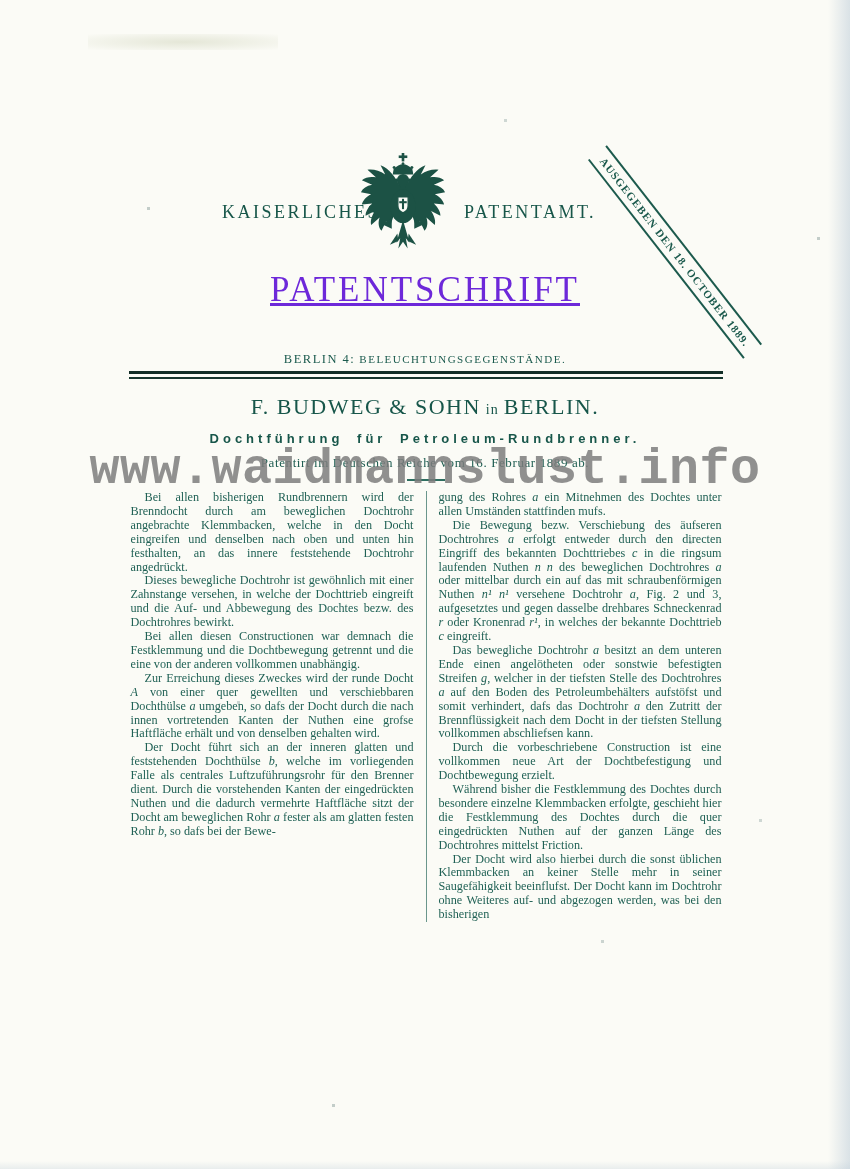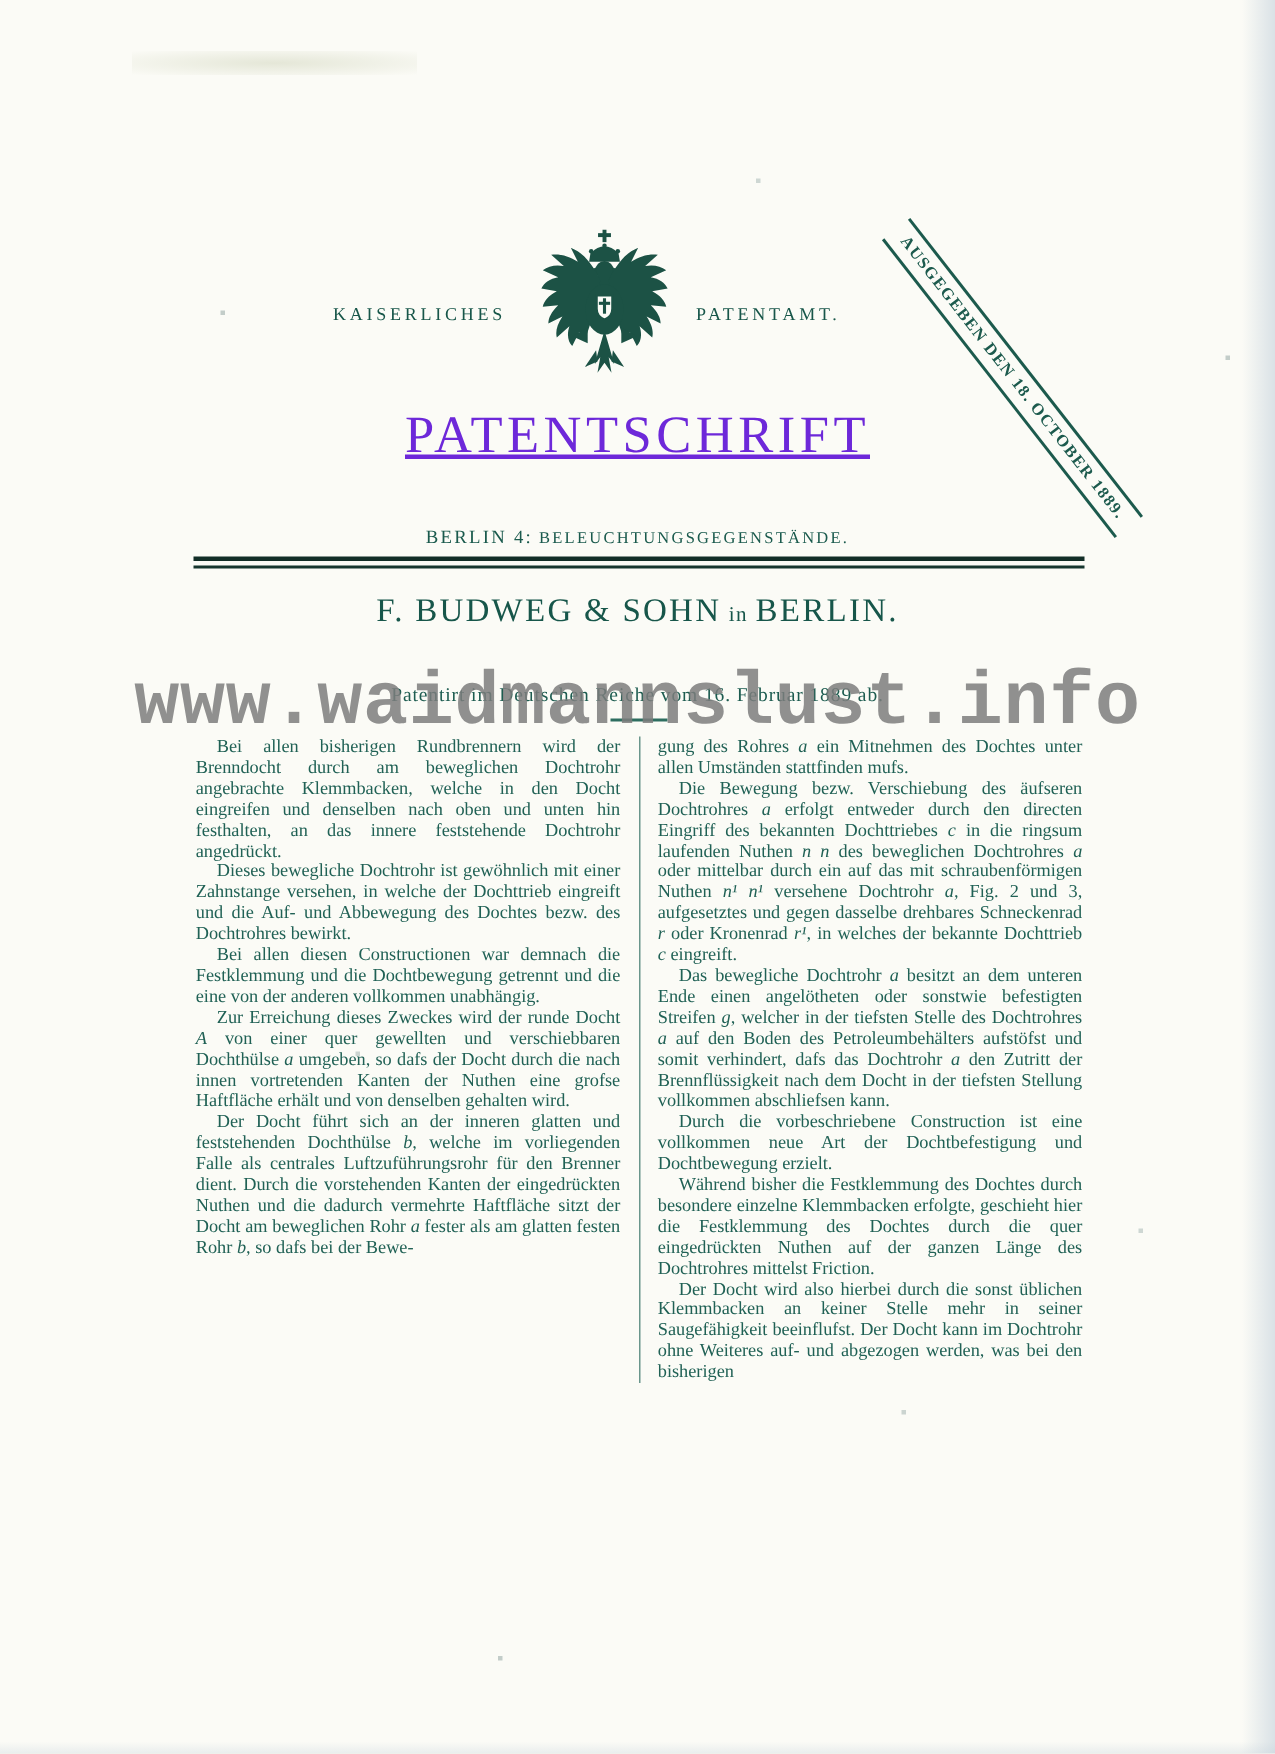--- a/index.html
+++ b/index.html
@@ -19,21 +19,21 @@
   .edge-bottom{position:absolute;left:0;right:0;bottom:0;height:8px;
     background:linear-gradient(to bottom, rgba(196,209,219,0), rgba(190,205,217,0.30));}
   .smudge{position:absolute;left:88px;top:34px;width:190px;height:16px;
     background:radial-gradient(ellipse at center, rgba(210,214,190,0.55), rgba(210,214,190,0));}
   .speckles{position:absolute;left:0;top:0;width:1px;height:1px;background:transparent;
     box-shadow:148px 208px 0 1px #c3cdc9, 690px 542px 0 1px #c8d2ce, 333px 1105px 0 1px #c3cdc9,
                602px 941px 0 1px #cbd4d0, 238px 702px 0 1px #ccd5d1, 818px 238px 0 1px #c3cdc9,
                505px 120px 0 1px #ced7d3, 760px 820px 0 1px #ced7d3;}
 
   
-  .hdr-label{position:absolute;font-size:12px;letter-spacing:2.5px;color:#175649;}
+  .hdr-label{position:absolute;font-size:18px;letter-spacing:2.5px;color:#175649;}
   .hdr-label.left{left:222px;top:202px;}
   .hdr-label.right{left:464px;top:202px;}
   .emblem{position:absolute;left:351px;top:153px;width:104px;height:116px;}
   .emblem svg{width:100%;height:100%;}
 
   .main-title{position:absolute;left:0;right:0;top:270px;text-align:center;
     font-size:35px;letter-spacing:3px;color:#6d28d9;text-decoration:underline;}
   .number-line{position:absolute;left:0;right:0;top:313px;text-align:center;
     font-size:20px;letter-spacing:2px;color:#14503f;font-weight:bold;}
   .klasse-line{position:absolute;left:0;right:0;top:349px;text-align:center;color:#1a5a4d;}
@@ -140,20 +140,21 @@
   </div>
 
   <div class="rule-double"></div>
 
   <div class="stamp">AUSGEGEBEN DEN 18. OCTOBER 1889.</div>
 
   <div class="holder-line">
     <span class="holder-name">F. BUDWEG &amp; SOHN</span><span class="holder-connector">in</span><span class="holder-city">BERLIN.</span>
   </div>
 
+  <div class="invention-title">Dochtführung für Petroleum-Rundbrenner.</div>
   <div class="date-line">Patentirt im Deutschen Reiche vom 16. Februar 1889 ab.</div>
   <div class="mini-rule"></div>
 
   <div class="watermark">www.waidmannslust.info</div>
 
   <div class="body-cols">
     <div class="col">
         <p class="para">Bei allen bisherigen Rundbrennern wird der Brenndocht durch am beweglichen Dochtrohr angebrachte Klemmbacken, welche in den Docht eingreifen und denselben nach oben und unten hin festhalten, an das innere feststehende Dochtrohr angedrückt.</p>
         <p class="para">Dieses bewegliche Dochtrohr ist gewöhnlich mit einer Zahnstange versehen, in welche der Dochttrieb eingreift und die Auf- und Abbewegung des Dochtes bezw. des Dochtrohres bewirkt.</p>
         <p class="para">Bei allen diesen Constructionen war demnach die Festklemmung und die Dochtbewegung getrennt und die eine von der anderen vollkommen unabhängig.</p>

